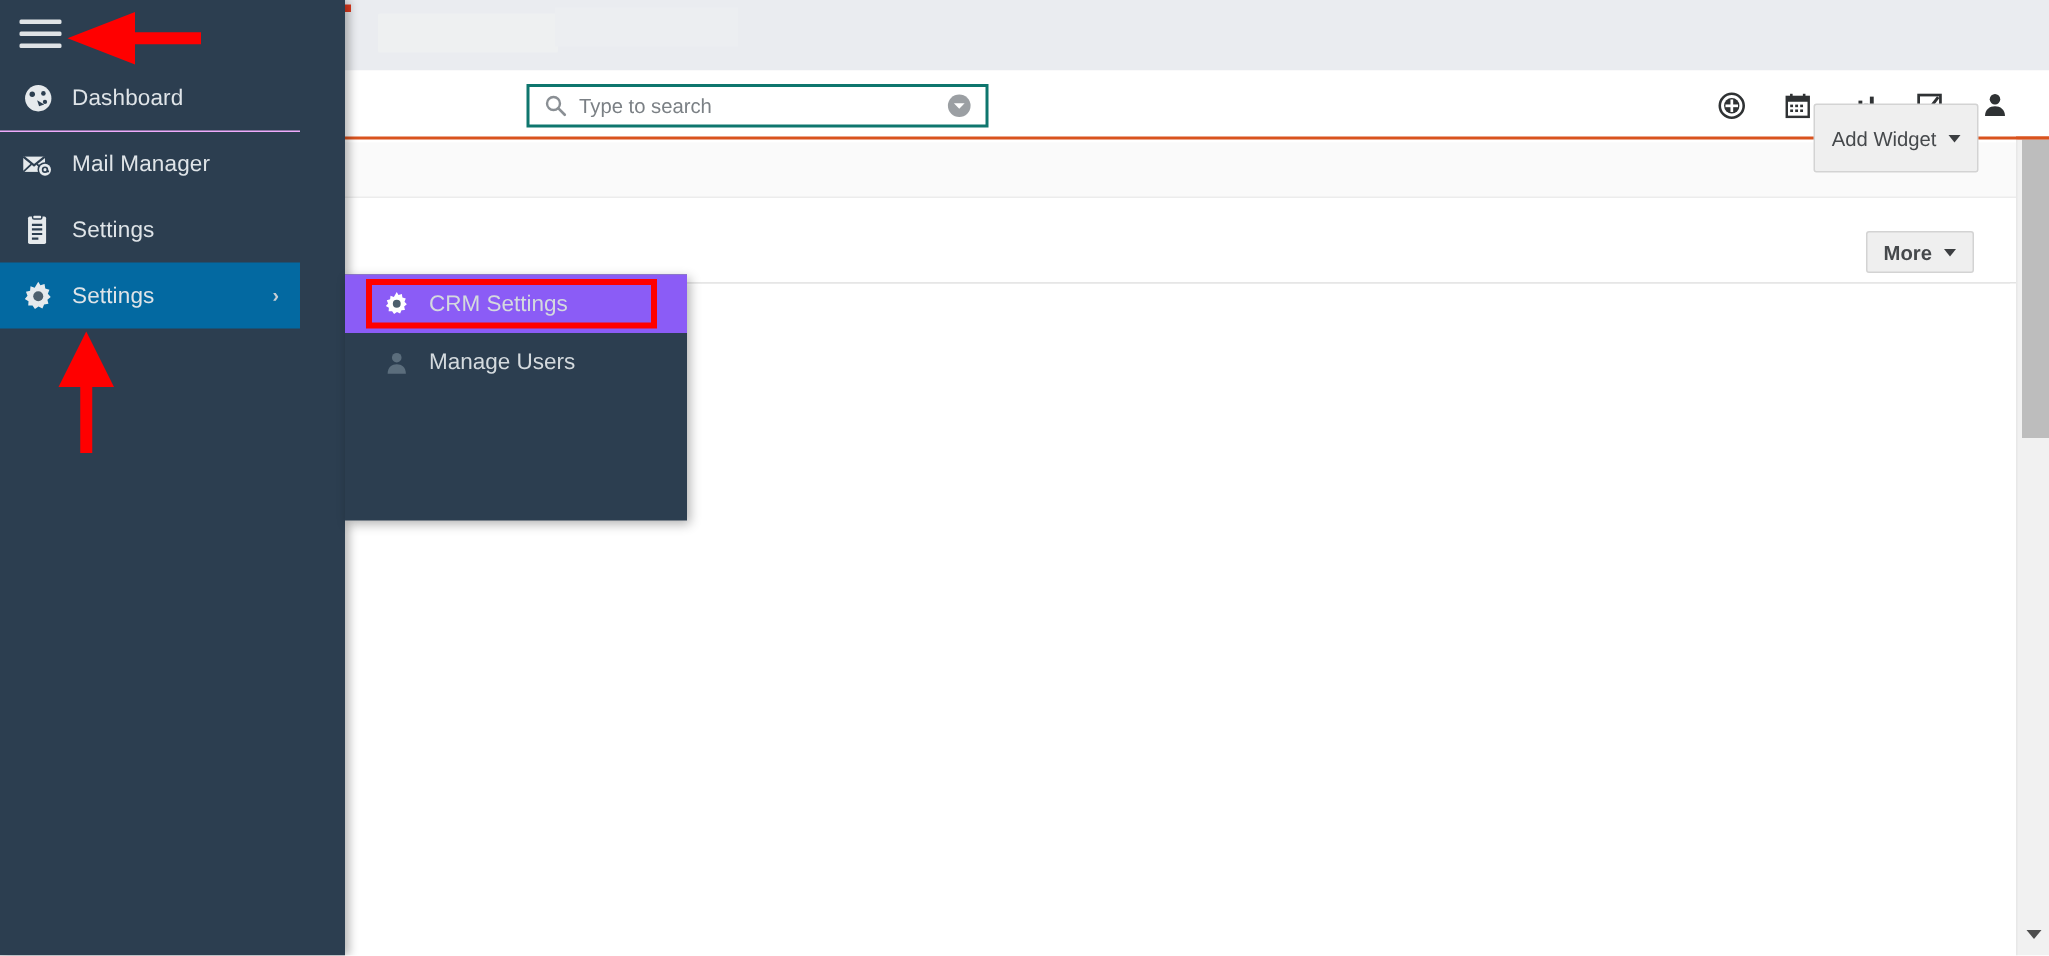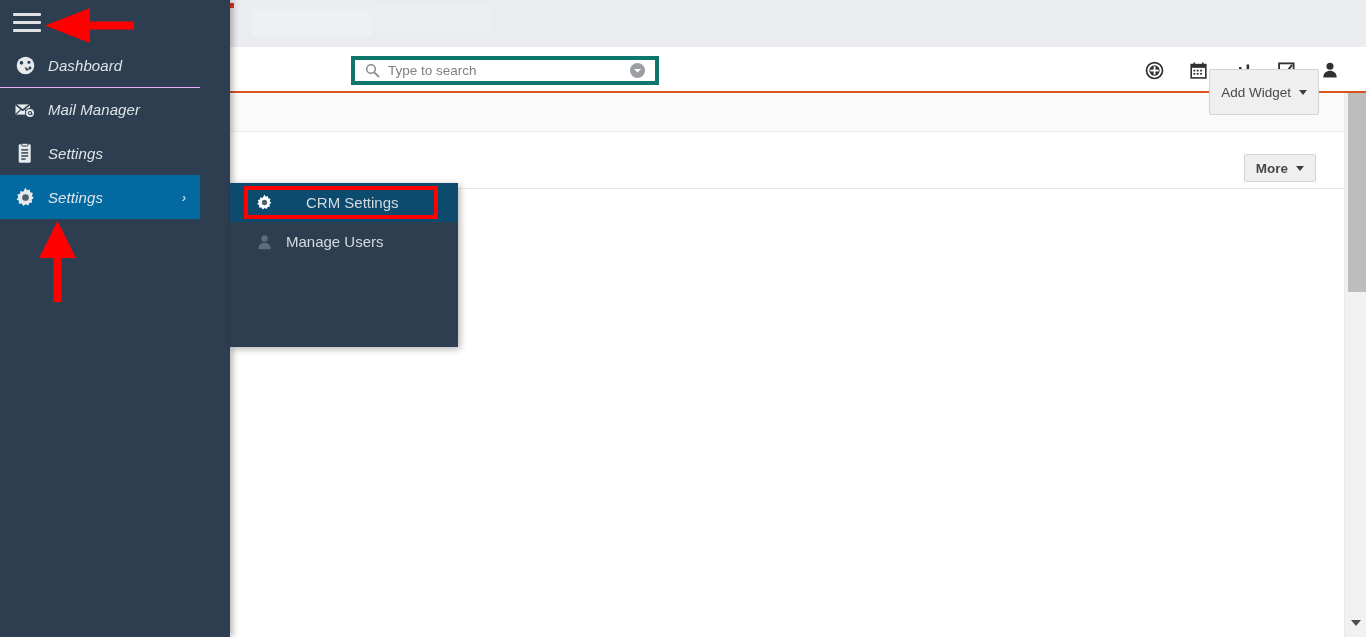--- a/index.html
+++ b/index.html
@@ -24,21 +24,21 @@
     width: 34px; height: 30px;
     padding: 4px 3px;
     cursor: pointer;
   }
   .hamburger span {
     display: block; height: 3px; background: #dfe3e6;
     margin-bottom: 5px; border-radius: 1px;
   }
   .hamburger span:last-child { margin-bottom: 0; }
 
-  .nav-list { position: absolute; top: 43px; left: 0; width: 200px; font-style: italic; }
+  .nav-list { position: absolute; top: 43px; left: 0; width: 200px; }
   .nav-item {
     position: relative;
     height: 44px;
     display: flex; align-items: center;
     padding-left: 14px;
     color: #dfe4e8;
     font-size: 15px;
     cursor: pointer;
     user-select: none;
   }
@@ -69,21 +69,21 @@
   }
   .submenu-item {
     height: 39px;
     display: flex; align-items: center;
     padding-left: 24px;
     color: #d4dade;
     font-size: 15px;
     cursor: pointer;
     user-select: none;
   }
-  .submenu-item.hover { background: #0c4a6e; gap: 20px; }
+  .submenu-item.hover { background: #8b5cf6; }
   .submenu-item .sub-icon {
     width: 20px; height: 20px;
     display: inline-flex; align-items: center; justify-content: center;
     margin-right: 12px; flex: 0 0 20px;
   }
 
   
   .hl-box {
     position: absolute;
     left: 244px; top: 186px;
@@ -128,21 +128,21 @@
   }
   .header {
     position: absolute; left: 0; top: 47px;
     width: 1136px; height: 46px;
     background: #ffffff;
     border-bottom: 2px solid #d9531e;
   }
   .search-wrap {
     position: absolute; left: 121px; top: 9px;
     width: 308px; height: 29px;
-    border: 4px solid #0f766e;
+    border: 2px solid #0f766e;
     background: #fff;
     display: flex; align-items: center;
   }
   .search-icon-mag {
     margin-left: 10px; margin-right: 8px;
     display: flex; align-items: center;
     flex: 0 0 auto;
   }
   .search-input {
     flex: 1 1 auto;

